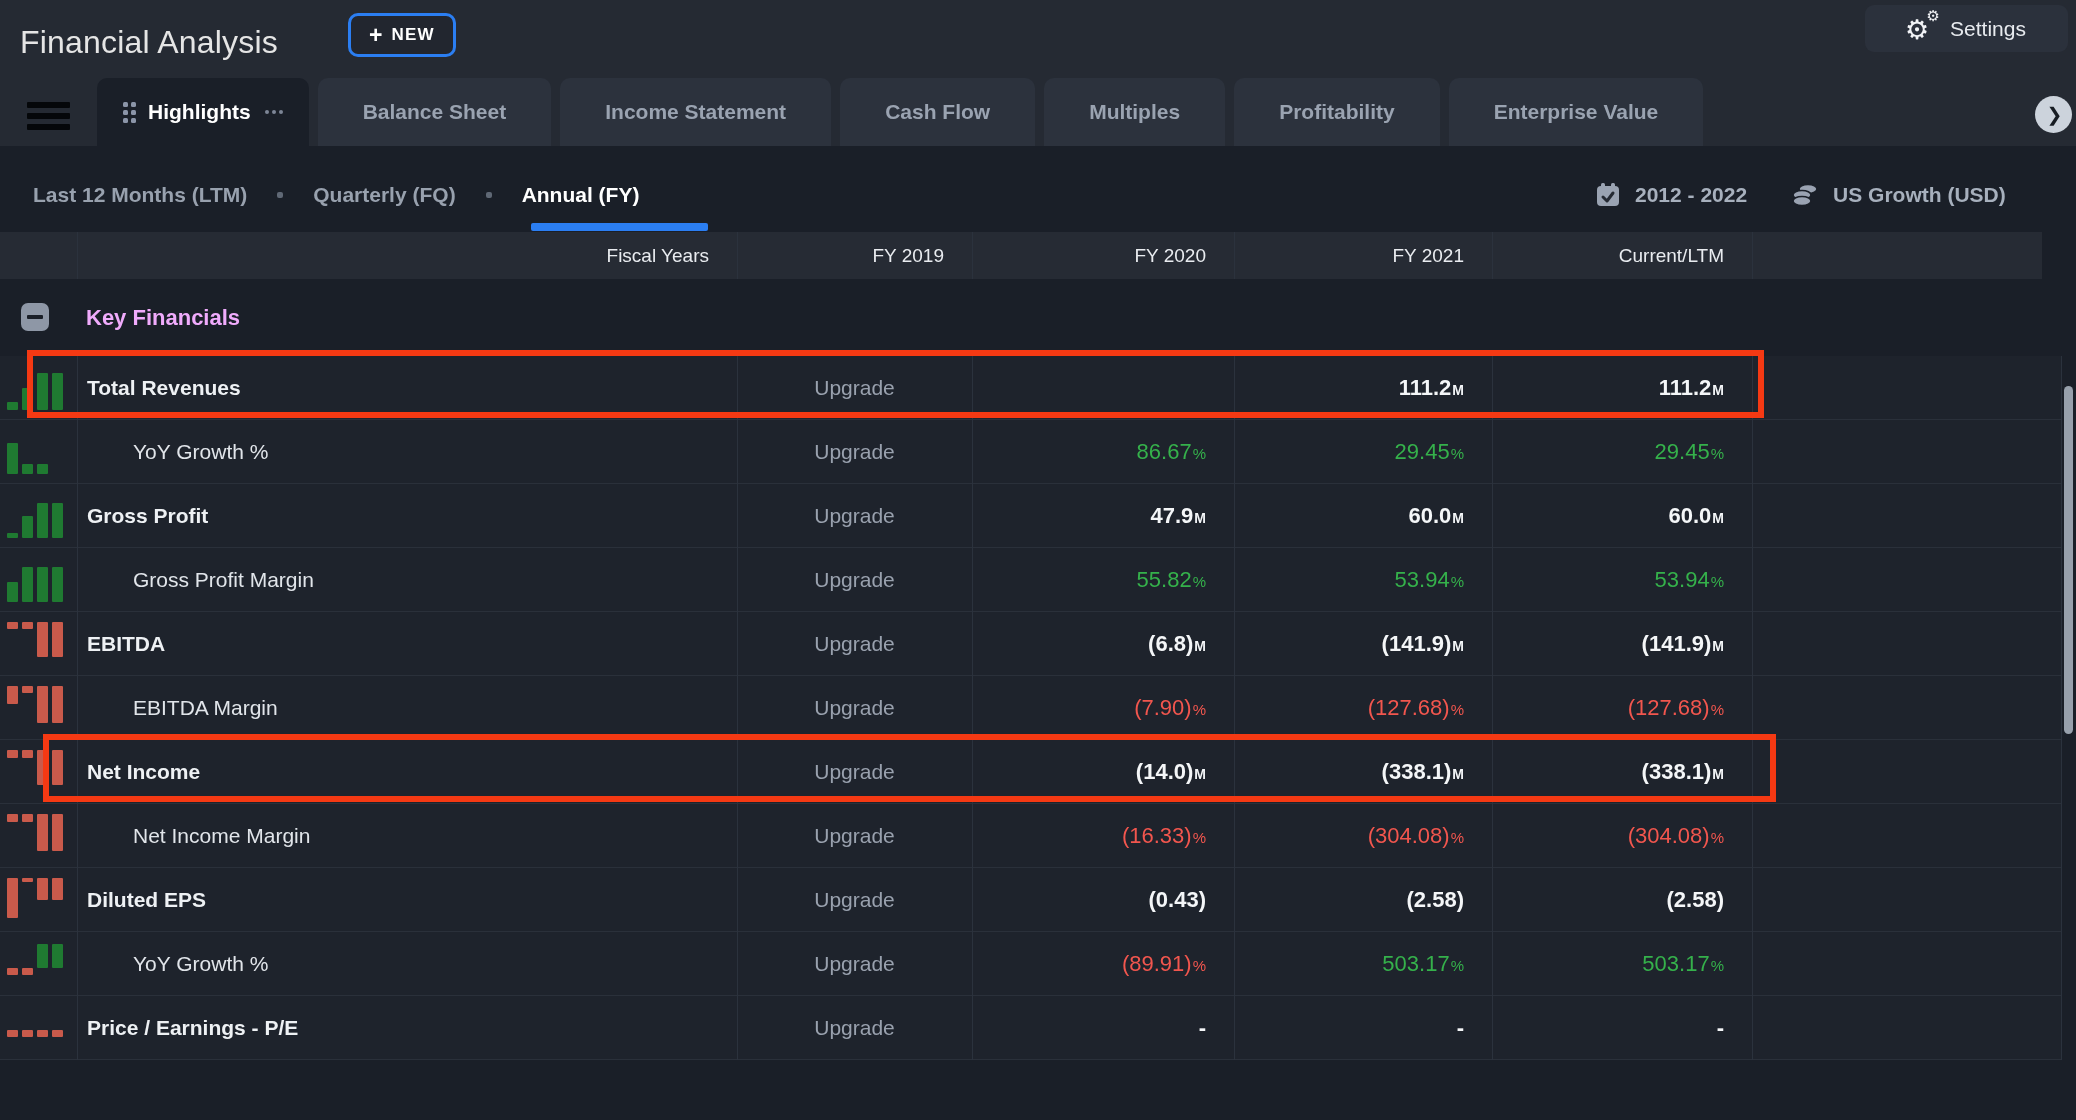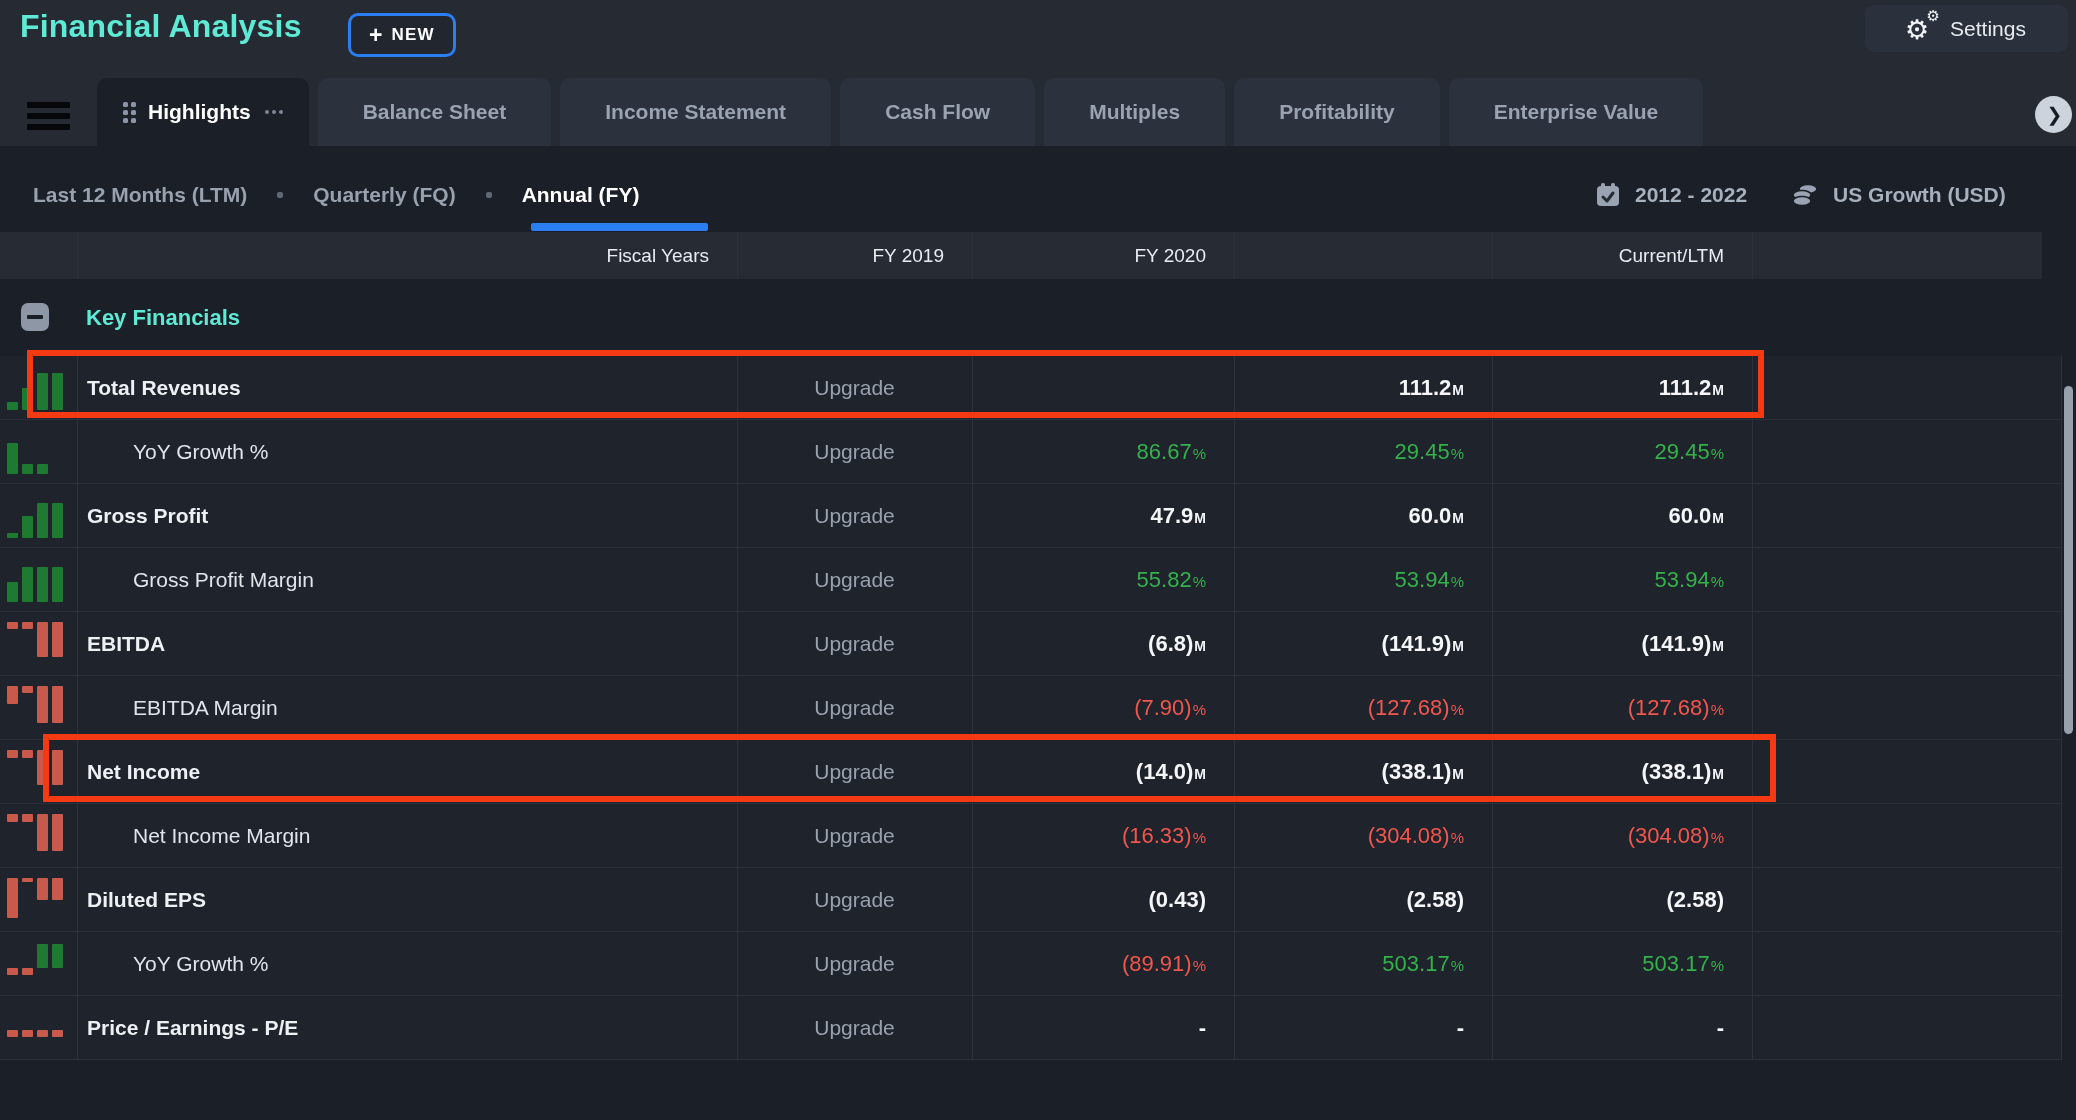--- a/index.html
+++ b/index.html
@@ -1,20 +1,20 @@
 <!DOCTYPE html>
 <html style="--accent: #2b7ef2; --green: #35b14b; --red: #f2564e; --annotation: #f53913;"><head>
 <meta charset="utf-8">
 <style>
   html,body{margin:0;padding:0;background:#10141a;}
   #app{position:relative;width:2076px;height:1120px;overflow:hidden;
        font-family:"Liberation Sans","DejaVu Sans",sans-serif;
        background:#252a33;color:#eef1f4;}
   
-  .page-title{position:absolute;left:20px;top:8px;font-size:32px;font-weight:700;color:#5eead4;letter-spacing:.2px;}
+  .page-title{position:absolute;left:20px;top:24px;font-size:32px;font-weight:400;color:#e5e5e5;letter-spacing:.2px;}
   .new-btn{position:absolute;left:348px;top:13px;height:38px;padding:0 18px;border:3px solid var(--accent);
            border-radius:10px;display:flex;align-items:center;gap:9px;color:#fff;background:rgba(0,0,0,.08);cursor:pointer;}
   .new-btn .plus{font-size:23px;font-weight:700;line-height:1;}
   .new-btn .lbl{font-size:17px;font-weight:700;letter-spacing:1.2px;}
   .settings-btn{position:absolute;left:1865px;top:5px;width:203px;height:47px;border-radius:9px;background:#2b313c;
                 display:flex;align-items:center;justify-content:center;gap:13px;cursor:pointer;}
   .settings-btn .txt{font-size:21px;color:#e8ebef;}
   .gear-wrap{position:relative;width:30px;height:30px;}
   .gear-main{position:absolute;left:-2px;top:1px;font-size:27px;line-height:30px;color:#f2f4f7;font-weight:700;}
   .gear-small{position:absolute;right:-3px;top:-6px;font-size:15px;line-height:15px;color:#f2f4f7;font-weight:700;}
@@ -42,21 +42,21 @@
   .meta{position:absolute;left:1595px;top:26px;height:46px;display:flex;align-items:center;gap:44px;}
   .meta-group{display:flex;align-items:center;gap:14px;cursor:pointer;}
   .meta-group .txt{font-size:21px;font-weight:700;color:#a7b0bd;white-space:nowrap;}
   
   .thead{position:absolute;left:0;top:86px;width:2042px;height:47px;background:#262b34;}
   .hcell{position:absolute;top:0;height:47px;line-height:47px;font-size:19px;color:#e9ecf0;text-align:right;padding-right:28px;box-sizing:border-box;}
   .vline{position:absolute;width:1px;background:#2b323d;}
   .section-row{position:absolute;left:0;top:133px;width:2062px;height:77px;}
   .collapse-icon{position:absolute;left:21px;top:24px;width:28px;height:28px;border-radius:7px;background:#8e97a6;cursor:pointer;}
   .collapse-icon::after{content:"";position:absolute;left:6px;top:12px;width:16px;height:4px;border-radius:1px;background:#1a1f28;}
-  .section-title{position:absolute;left:86px;top:0;height:77px;line-height:77px;font-size:22px;font-weight:700;color:#5eead4;}
+  .section-title{position:absolute;left:86px;top:0;height:77px;line-height:77px;font-size:22px;font-weight:700;color:#f0abfc;}
   .rows-area{position:absolute;left:0;top:210px;width:2062px;}
   .trow{position:absolute;left:0;width:2062px;height:64px;background:#1e232c;border-bottom:1px solid #2a303a;box-sizing:border-box;}
   .trow-label{position:absolute;top:0;height:63px;line-height:63px;font-size:21px;color:#e1e5ea;cursor:pointer;white-space:nowrap;}
   .trow-label.main{font-weight:700;color:#eef1f4;}
   .vcell{position:absolute;top:0;height:63px;line-height:63px;text-align:right;padding-right:28px;box-sizing:border-box;font-size:22px;}
   .vcell .suf{font-size:14px;font-weight:700;margin-left:1px;}
   .vcell.white{color:#f4f6f8;font-weight:700;}
   .vcell.green{color:var(--green);}
   .vcell.green .suf{font-weight:400;font-size:15px;}
   .vcell.red{color:var(--red);}
@@ -158,20 +158,21 @@
           <ellipse cx="11" cy="19" rx="9" ry="4.5" fill="#9aa3b2" stroke="#1a1f28" stroke-width="1.6"></ellipse>
         </svg>
         <span class="txt">US Growth (USD)</span>
       </div>
     </div>
 
     <div class="thead">
         <div class="hcell" style="left: 77px; width: 660px;">Fiscal Years</div>
         <div class="hcell" style="left: 737px; width: 235px;">FY 2019</div>
         <div class="hcell" style="left: 972px; width: 262px;">FY 2020</div>
+        <div class="hcell" style="left: 1234px; width: 258px;">FY 2021</div>
         <div class="hcell" style="left: 1492px; width: 260px;">Current/LTM</div>
         <div class="vline" style="left: 77px; top: 0px; height: 47px;"></div>
         <div class="vline" style="left: 737px; top: 0px; height: 47px;"></div>
         <div class="vline" style="left: 972px; top: 0px; height: 47px;"></div>
         <div class="vline" style="left: 1234px; top: 0px; height: 47px;"></div>
         <div class="vline" style="left: 1492px; top: 0px; height: 47px;"></div>
         <div class="vline" style="left: 1752px; top: 0px; height: 47px;"></div>
       </div>
 
     <div class="section-row">

